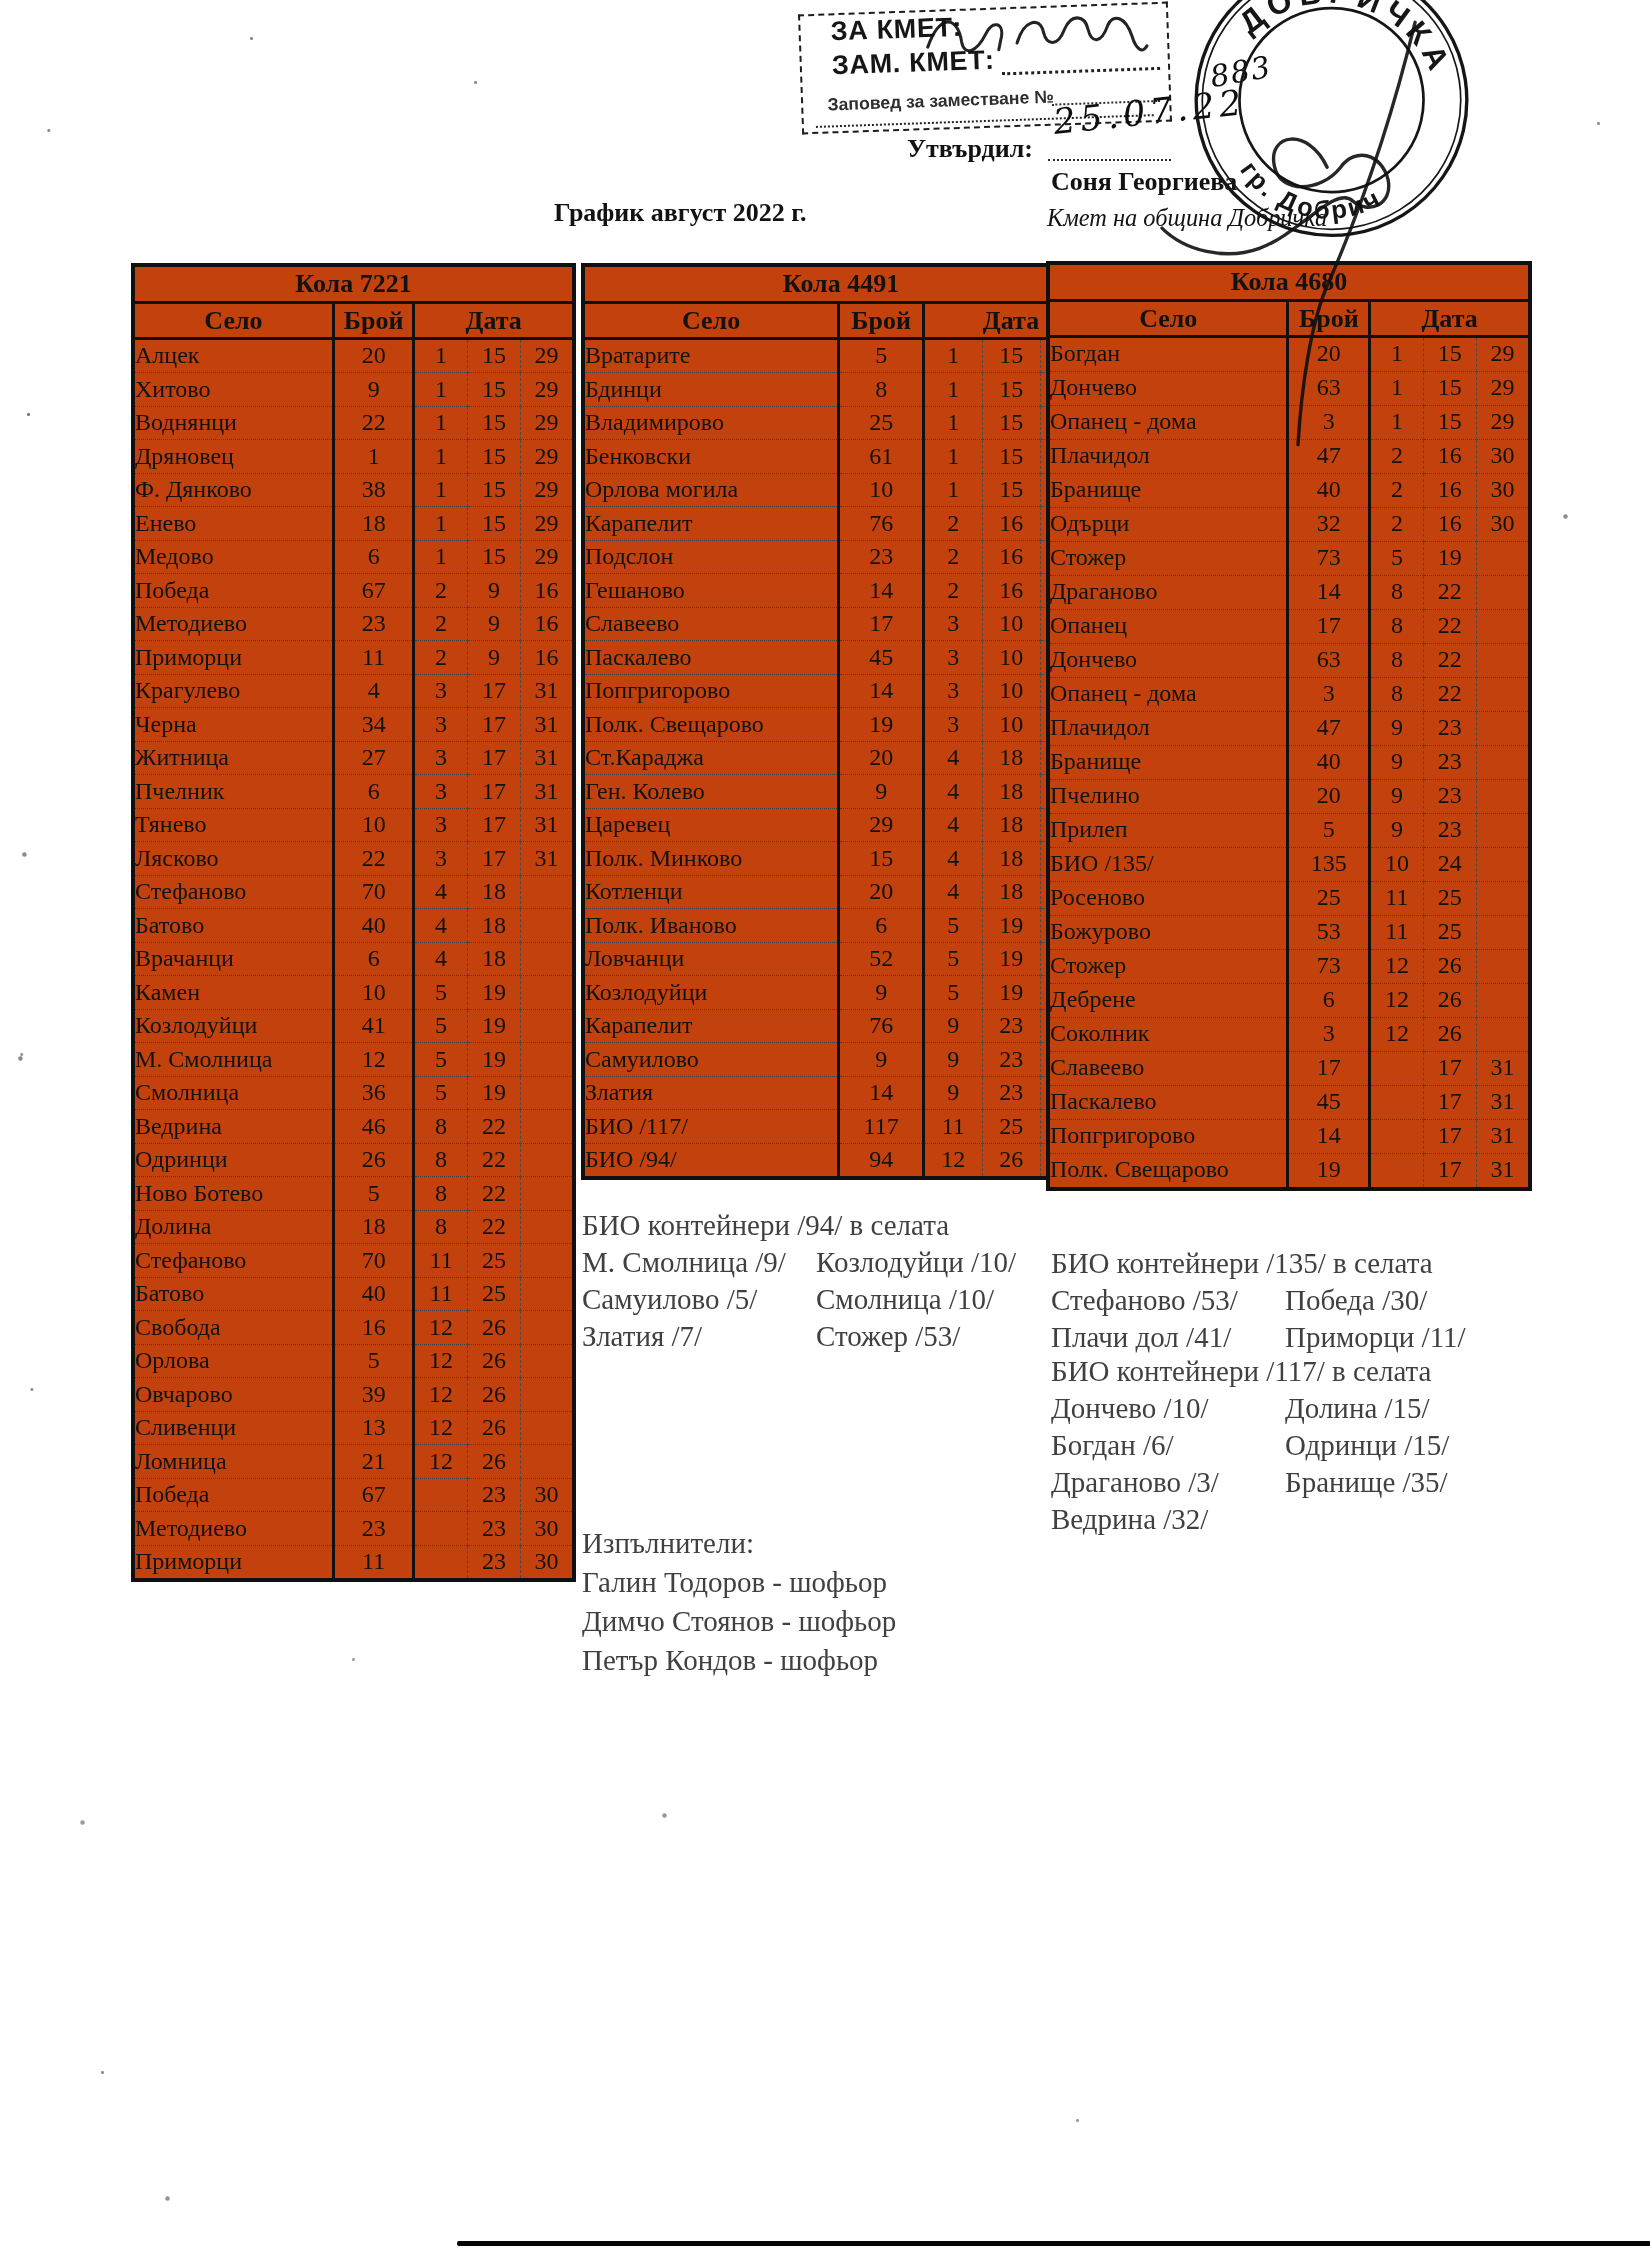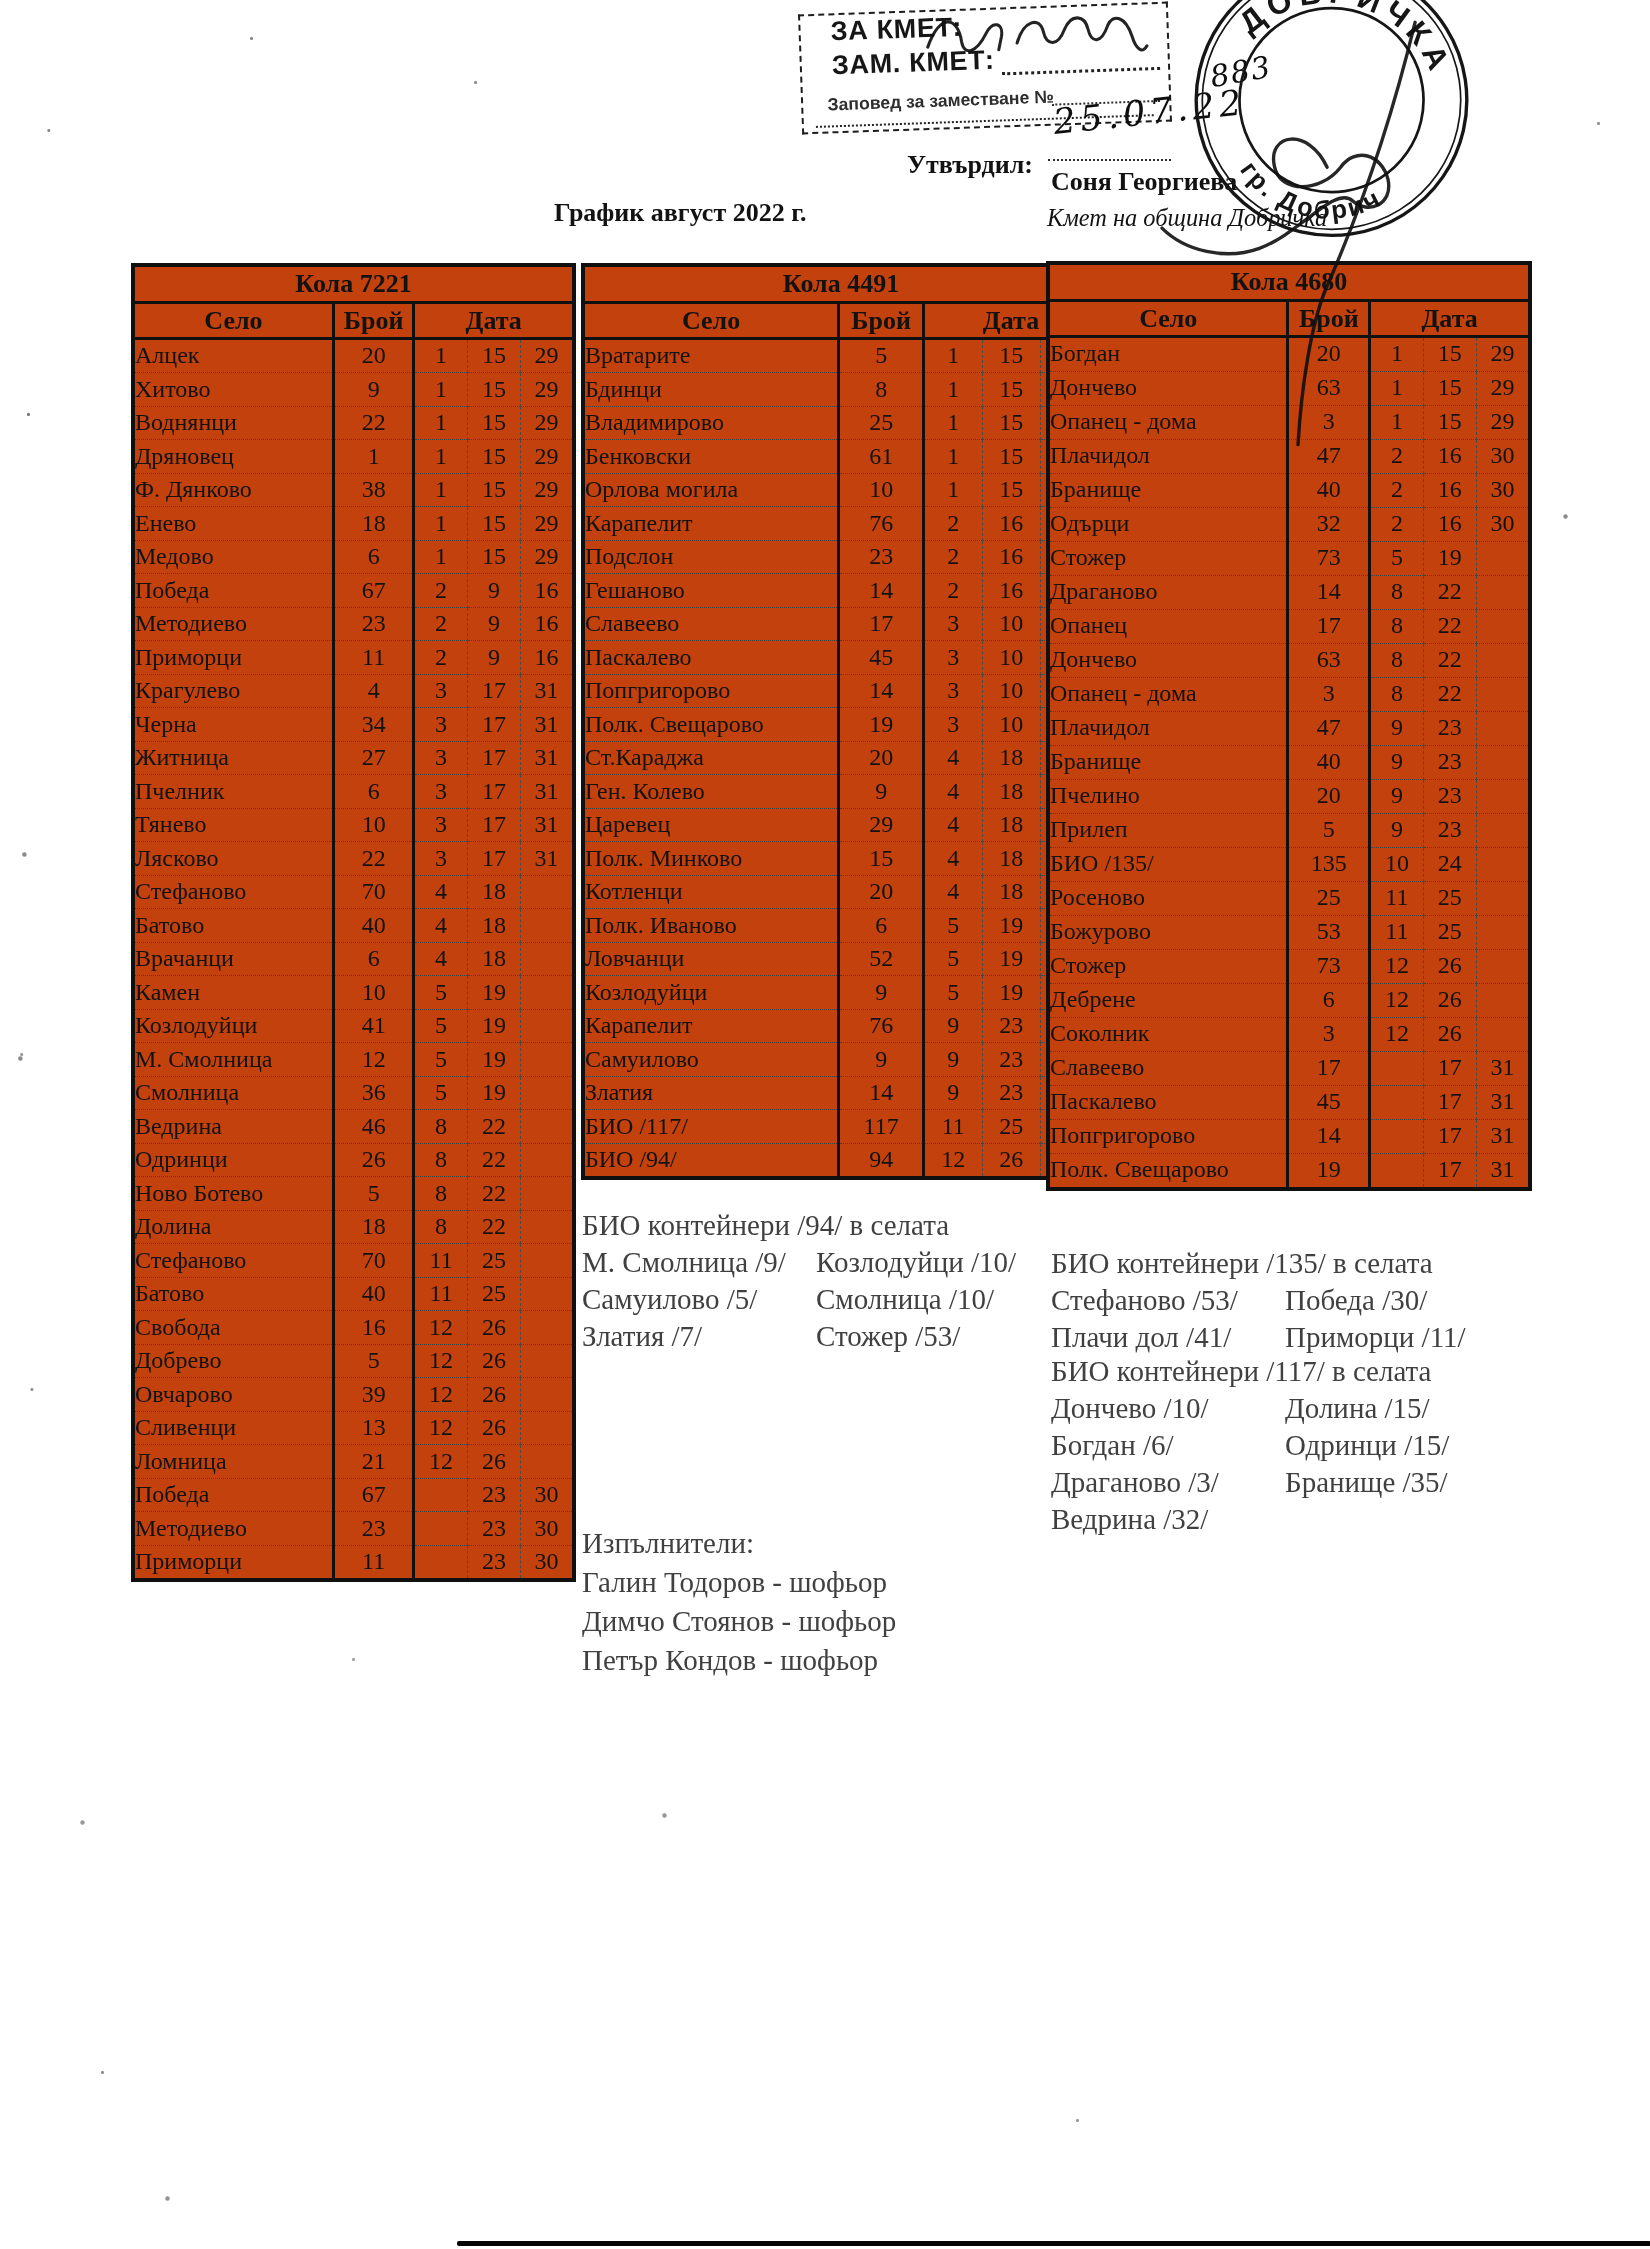--- a/index.html
+++ b/index.html
@@ -17,21 +17,21 @@
   }
   .sb-line1{position:absolute;left:30px;top:1.4px;font-size:27px;font-weight:bold;letter-spacing:0.7px;}
   .sb-line2{position:absolute;left:30px;top:35px;font-size:27px;font-weight:bold;letter-spacing:0.7px;}
   .sb-dots2{position:absolute;left:200px;top:39px;width:158px;border-bottom:3.4px dotted #222;height:24.4px;}
   .sb-line3{position:absolute;left:24.4px;top:79px;font-size:17.6px;font-weight:bold;color:#2e2e2e;}
   .sb-dots3{position:absolute;left:249px;top:76px;width:108px;border-bottom:2.7px dotted #2e2e2e;height:20.3px;}
   .sb-dots4{position:absolute;left:12.2px;bottom:4.1px;width:338px;border-bottom:2.7px dotted #222;height:0;}
   .hw{font-family:"DejaVu Serif","Liberation Serif",serif;font-style:italic;color:#0e0e0e;}
   .hw-number{position:absolute;left:1210px;top:54px;font-size:30px;transform:rotate(-10deg);letter-spacing:1.4px;}
   .hw-date{position:absolute;left:1053px;top:92px;font-size:35px;transform:rotate(-6deg);letter-spacing:4.7px;}
-  .approved{position:absolute;left:907px;top:134px;font-size:26px;font-weight:bold;margin-top:16px;}
+  .approved{position:absolute;left:907px;top:134px;font-size:26px;font-weight:bold;}
   .approved-dots{position:absolute;left:1048px;top:135px;width:123px;height:24.4px;border-bottom:2.7px dotted #2a2a2a;}
   .approver-name{position:absolute;left:1051px;top:167px;font-size:26px;font-weight:bold;}
   .approver-role{position:absolute;left:1047px;top:204px;font-size:24.4px;font-style:italic;}
   .round-stamp{position:absolute;left:1179px;top:-42px;z-index:3;}
   .sig-svg{position:absolute;z-index:4;}
   
   .tw{position:absolute;}
   .tw1{left:131px;top:263px;}
   .tw2{left:581px;top:263px;}
   .tw3{left:1046px;top:261px;}
@@ -343,21 +343,21 @@
             <td class="c-date d2"></td>
           </tr>
           <tr>
             <td class="c-name">Свобода</td>
             <td class="c-count">16</td>
             <td class="c-date d0">12</td>
             <td class="c-date d1">26</td>
             <td class="c-date d2"></td>
           </tr>
           <tr>
-            <td class="c-name">Добрево</td>
+            <td class="c-name">Орлова</td>
             <td class="c-count">5</td>
             <td class="c-date d0">12</td>
             <td class="c-date d1">26</td>
             <td class="c-date d2"></td>
           </tr>
           <tr>
             <td class="c-name">Овчарово</td>
             <td class="c-count">39</td>
             <td class="c-date d0">12</td>
             <td class="c-date d1">26</td>

